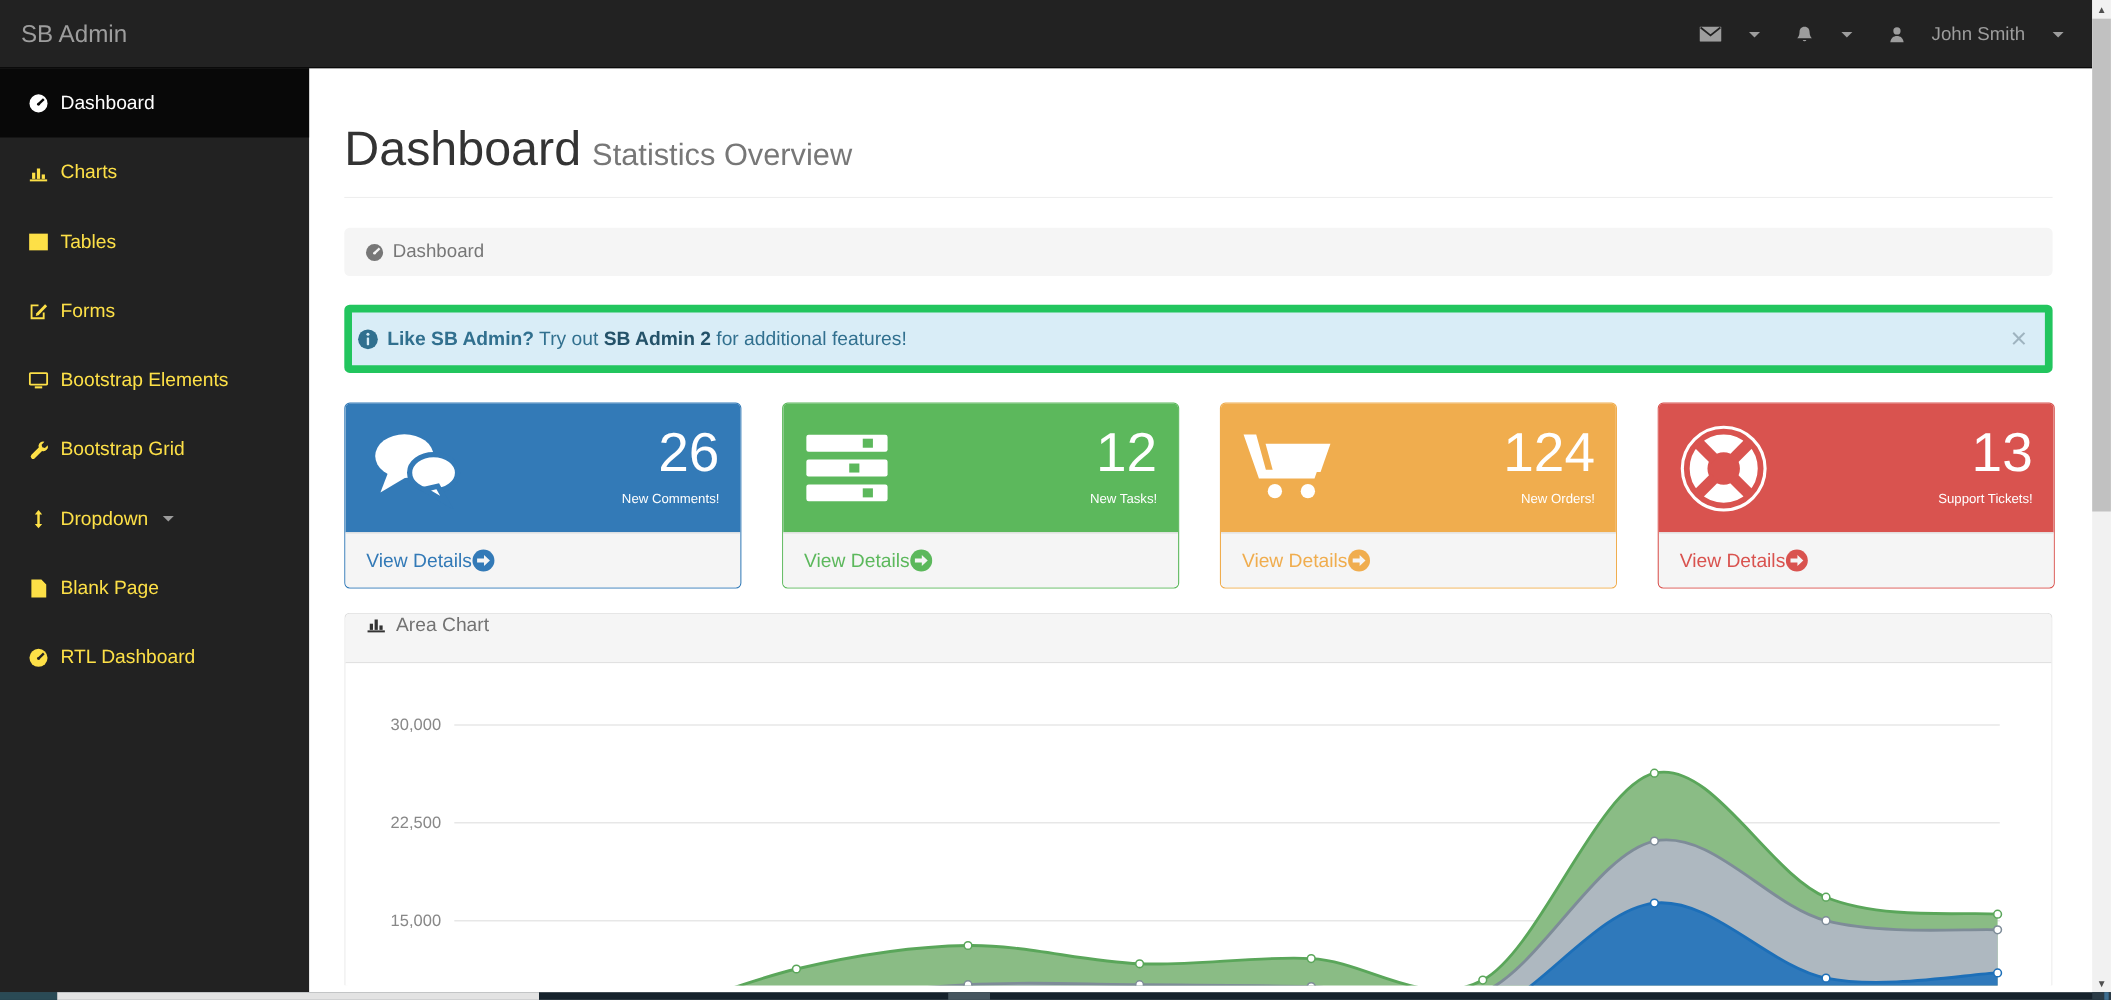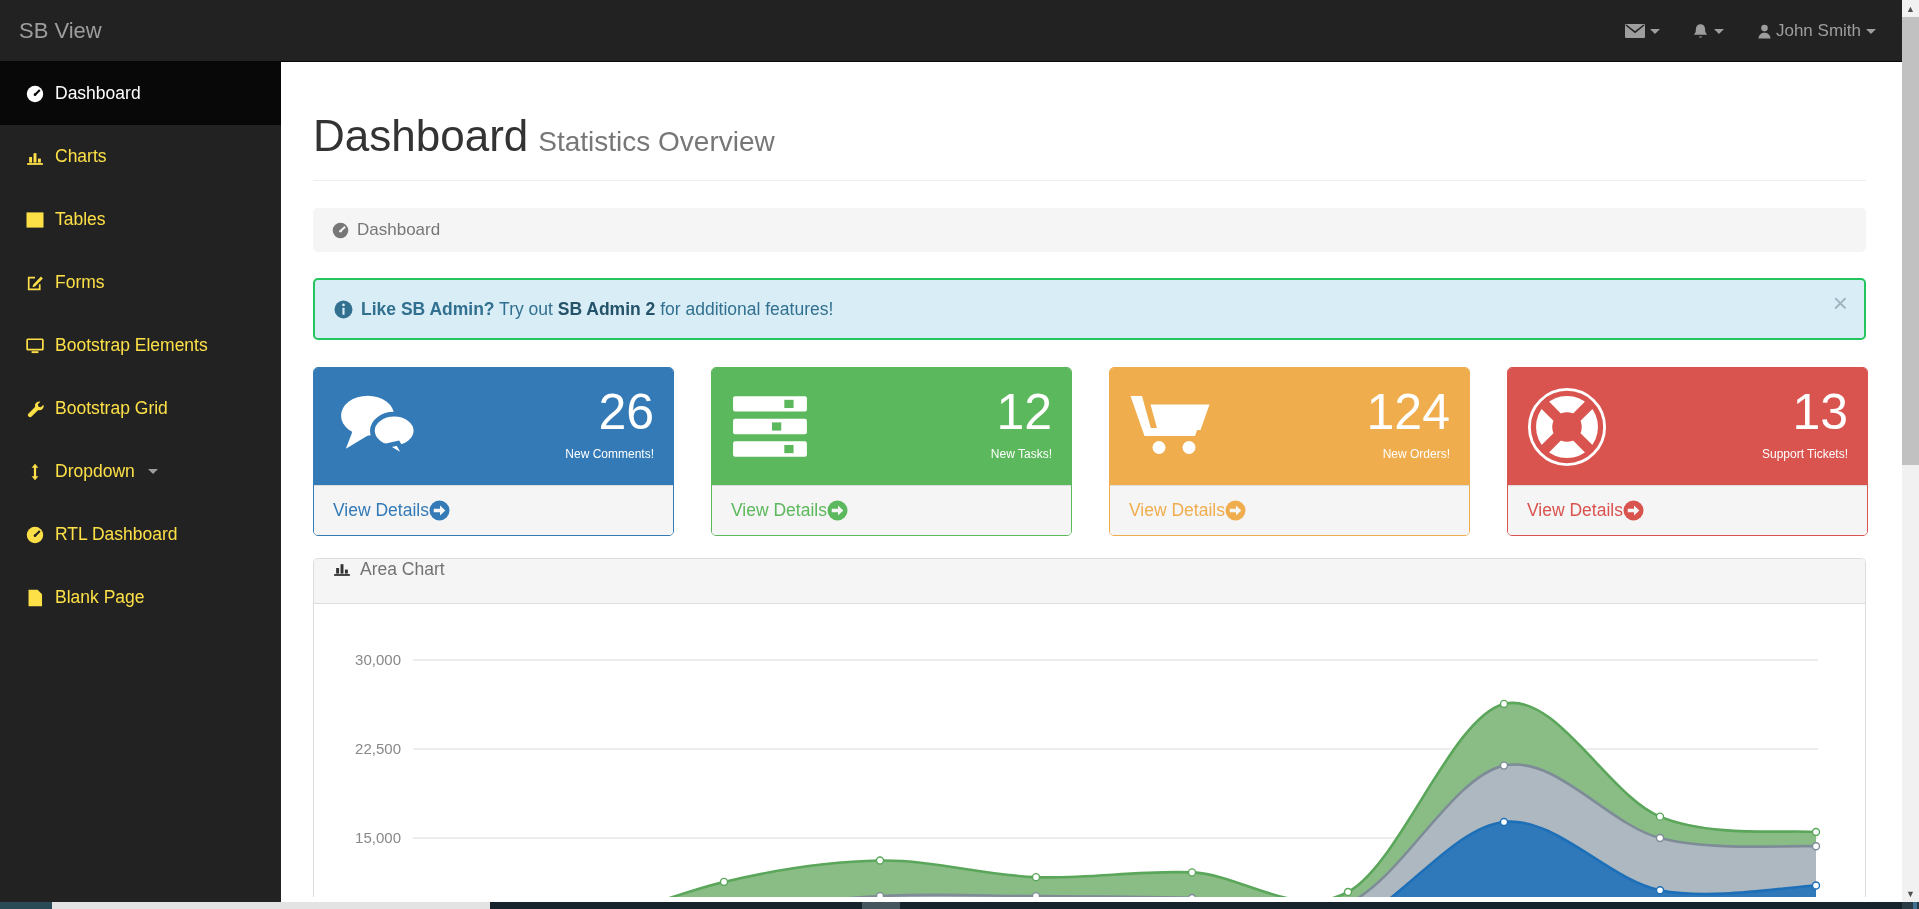--- a/index.html
+++ b/index.html
@@ -6,21 +6,21 @@
   html,body { width:1919px; height:909px; overflow:hidden; background:#fff;
     font-family:"Liberation Sans", sans-serif; }
 
   
   .navbar { position:absolute; left:0; top:0; width:1902px; height:62px;
     background:#222; border-bottom:1px solid #080808; z-index:5; }
   .brand { position:absolute; left:19px; top:0; line-height:62px; font-size:22px;
     color:#9d9d9d; text-decoration:none; }
   .nav-right { position:absolute; right:10px; top:0; height:62px; display:flex; align-items:center; }
   .nav-item { color:#9d9d9d; padding:0 16px; height:46px; display:flex; align-items:center;
-    gap:3px; cursor:pointer; font-size:17px; }
+    gap:23px; cursor:pointer; font-size:17px; }
   .caret { display:inline-block; width:0; height:0; border-left:5px solid transparent;
     border-right:5px solid transparent; border-top:5px solid #9d9d9d; margin-left:2px; }
 
   
   .sidebar { position:absolute; left:0; top:62px; width:281px; height:840px; background:#222; z-index:4; }
   .side-item { height:63px; display:flex; align-items:center; padding-left:26px; gap:11px;
     color:#fde047; font-size:17.5px; cursor:pointer; }
   .side-item.active { background:#080808; color:#fff; }
   .side-item svg { width:18px; height:18px; flex:none; fill:currentColor; }
 
@@ -29,22 +29,22 @@
   .container { width:1553px; margin:0 32px; }
 
   .page-header { margin:48px 0 27px; padding-bottom:12px; border-bottom:1px solid #eee; }
   .page-header h1 { font-size:44px; font-weight:500; color:#333; line-height:52px; }
   .page-header small { font-size:28px; font-weight:400; color:#777; margin-left:10px; }
 
   .breadcrumb { height:44px; background:#f5f5f5; border-radius:5px; display:flex; align-items:center;
     padding:0 19px; margin-bottom:26px; color:#777; font-size:17px; gap:8px; }
   .breadcrumb svg { width:17px; height:17px; fill:#777; --nbg:#f5f5f5; }
 
-  .alert { height:62px; background:#d9edf7; border:2px solid #22c55e; border-radius:5px;
-    color:#31708f; font-size:17.5px; display:flex; align-items:center; padding:0 19px; gap:8px;
+  .alert { height:62px; background:#d9edf7; border:7px solid #22c55e; border-radius:5px;
+    color:#31708f; font-size:17.5px; display:flex; align-items:center; padding:0 5px; gap:8px;
     margin-bottom:27px; position:relative; }
   .alert b a { color:#245269; text-decoration:none; }
   .alert .close { position:absolute; right:16px; top:10px; font-size:26px; color:#9fb4c0;
     background:none; border:none; cursor:pointer; line-height:1; }
 
   
   .stats-row { display:flex; gap:37px; margin-bottom:22px; }
   .stat-panel { width:361px; border:1px solid var(--pbg); border-radius:5px; overflow:hidden; flex:none; }
   .stat-heading { height:117px; background:var(--pbg); color:#fff; display:flex; align-items:center;
     padding:0 19px; }
@@ -77,21 +77,21 @@
   .hstrip .seg1 { position:absolute; left:0; top:0; width:52px; height:7px; background:#2a4a55; }
   .hstrip .hthumb { position:absolute; left:52px; top:0; width:438px; height:7px; background:#e3e3e3; cursor:pointer; }
   .hstrip .seg2 { position:absolute; left:862px; top:0; width:38px; height:7px; background:#46565f; }
   .hstrip .corner { position:absolute; left:1902px; top:0; width:17px; height:7px; background:#2b3b46; }
   .hstrip .sliver { position:absolute; left:1913px; top:0; width:4px; height:7px; background:#3e6f92; }
 </style>
 </head>
 <body>
 
 <div class="navbar">
-  <a class="brand">SB View</a>
+  <a class="brand">SB Admin</a>
   <div class="nav-right">
     <div class="nav-item">
       <svg width="20" height="14" viewBox="0 0 20 14" fill="#9d9d9d">
           <rect width="20" height="14" rx="1"></rect>
           <path d="M1 1 L10 8.2 L19 1" stroke="#222" stroke-width="1.6" fill="none"></path>
         </svg>
       <span class="caret"></span>
     </div>
     <div class="nav-item">
       <svg width="17" height="17" viewBox="0 0 16 16" fill="#9d9d9d">
@@ -157,33 +157,33 @@
     <span>Bootstrap Grid</span>
   </div>
   <div class="side-item">
     <svg viewBox="0 0 16 16">
         <path d="M8 .6 L11 4.2 H9 v7.6 h2 L8 15.4 L5 11.8 h2 V4.2 H5 Z"></path>
       </svg>
     <span>Dropdown</span>
     <span class="caret" style="border-top-color:#9c9c9c"></span>
   </div>
   <div class="side-item">
+    <svg viewBox="0 0 16 16" fill="none" stroke="currentColor">
+        <path d="M3 1.5h7l3.5 3.5v9.5H3z" stroke-width="1.5"></path>
+        <path d="M10 1.5V5h3.5" stroke-width="1.3"></path>
+      </svg>
+    <span>Blank Page</span>
+  </div>
+  <div class="side-item">
     <svg viewBox="0 0 16 16" style="--nbg:#222">
         <circle cx="8" cy="8" r="7.3"></circle>
         <line x1="8" y1="8.6" x2="12.3" y2="4.5" stroke="var(--nbg)" stroke-width="1.9"></line>
         <circle cx="8" cy="8.6" r="1.2" fill="var(--nbg)"></circle>
       </svg>
     <span>RTL Dashboard</span>
-  </div>
-  <div class="side-item">
-    <svg viewBox="0 0 16 16" fill="none" stroke="currentColor">
-        <path d="M3 1.5h7l3.5 3.5v9.5H3z" stroke-width="1.5"></path>
-        <path d="M10 1.5V5h3.5" stroke-width="1.3"></path>
-      </svg>
-    <span>Blank Page</span>
   </div>
 </div>
 
 <div class="main">
   <div class="container">
 
     <div class="page-header">
       <h1><span>Dashboard</span><small>Statistics Overview</small></h1>
     </div>
 

